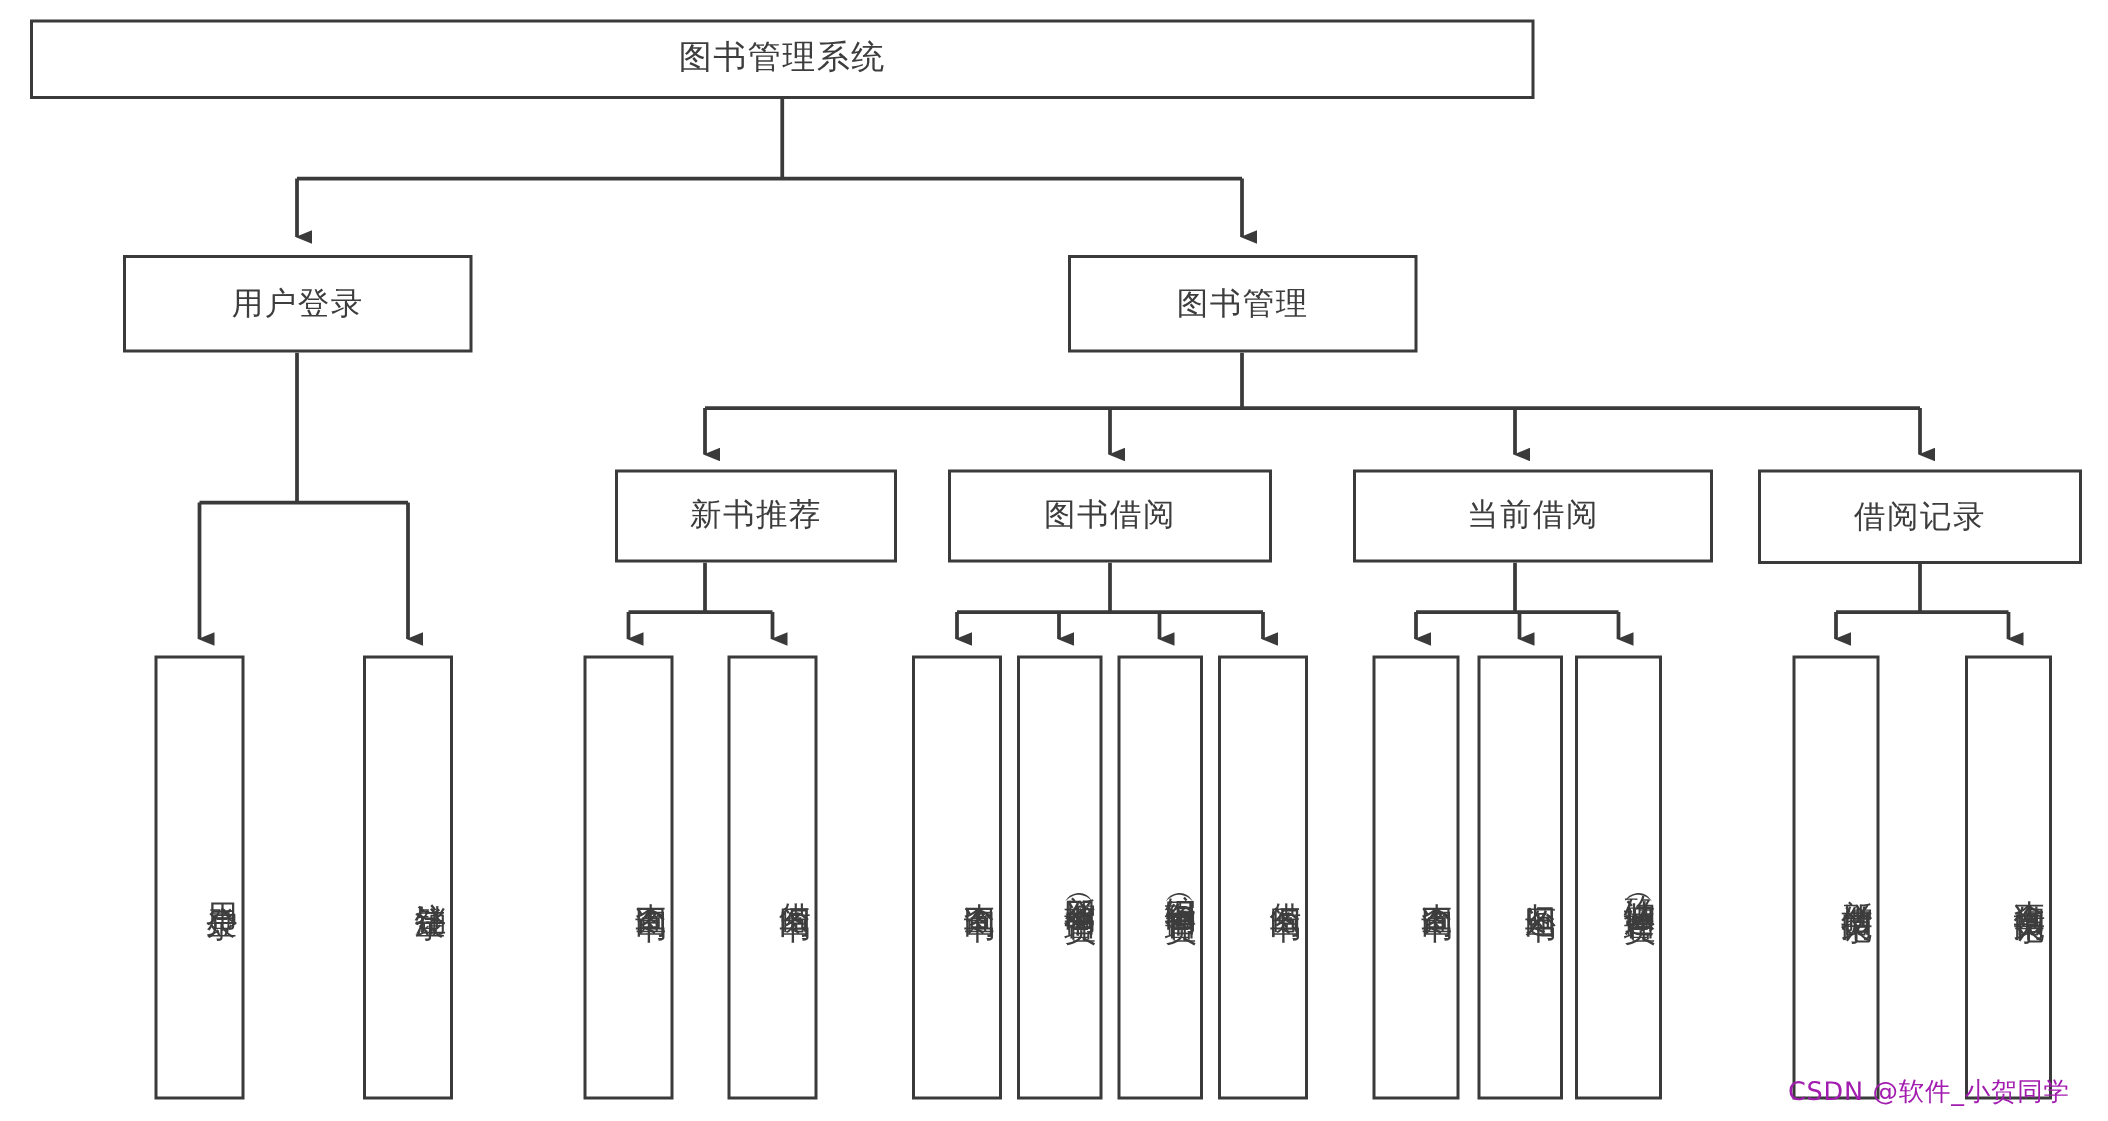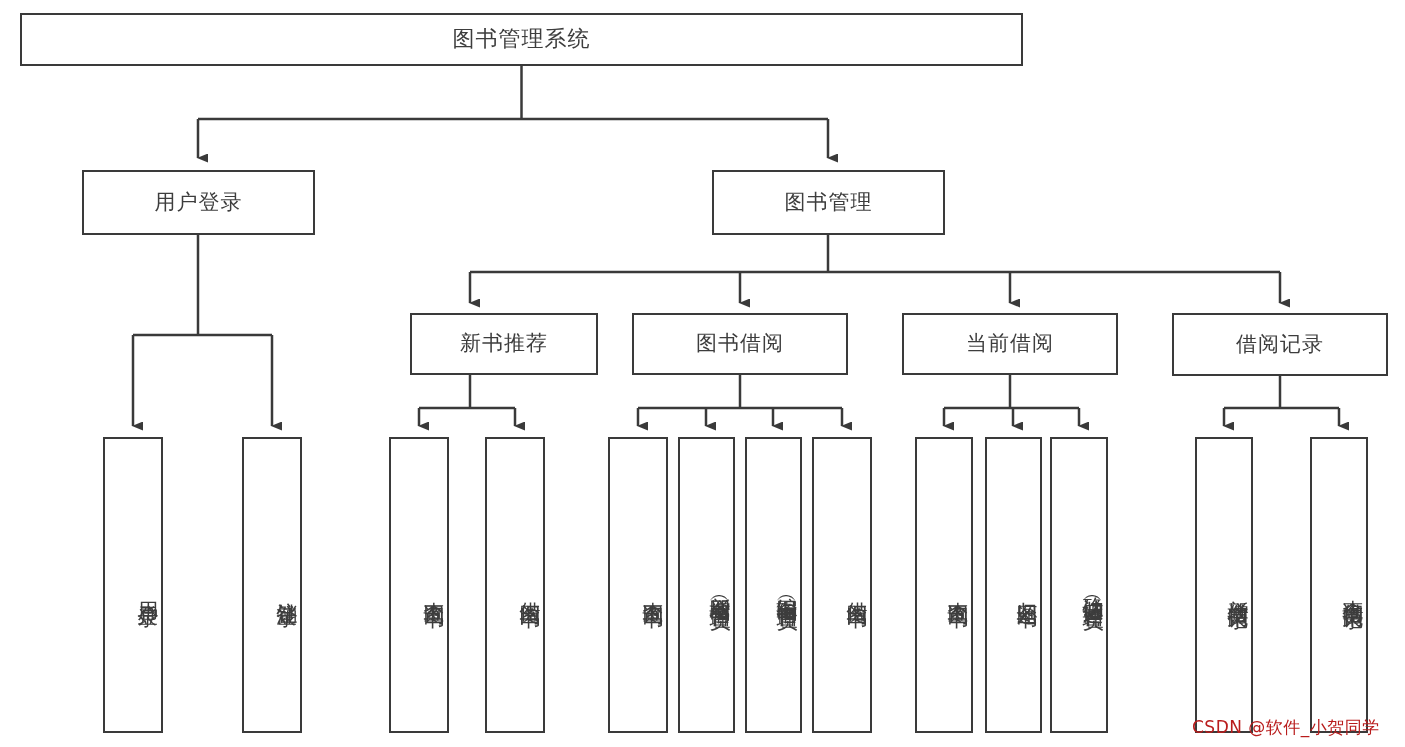--- a/index.html
+++ b/index.html
@@ -59,21 +59,21 @@
     stroke: #3a3a3a;
     stroke-width: 2.5;
     fill: none;
   }
   .arrowhead {
     fill: #3a3a3a;
   }
   .watermark {
     position: absolute;
     font-size: 17px;
-    color: #b91c1c;
+    color: #a21caf;
     white-space: nowrap;
     letter-spacing: 0.5px;
   }
 </style>
 </head>
 <body>
 
 <div id="canvas">
 
   <svg class="wires" viewBox="0 0 1405 747">
@@ -127,21 +127,21 @@
   <div class="node node-h node-title" style="left:20px; top:13px; width:1003px; height:53px;">图书管理系统</div>
 
   <div class="node node-h" style="left:82px; top:170px; width:233px; height:65px;">用户登录</div>
 
   <div class="node node-h" style="left:712px; top:170px; width:233px; height:65px;">图书管理</div>
 
   <div class="node node-h" style="left:362px; top:313px; width:188px; height:62px;margin-left:48px;">新书推荐</div>
 
   <div class="node node-h" style="left:632px; top:313px; width:216px; height:62px;text-align:center;">图书借阅</div>
 
-  <div class="node node-h" style="left:902px; top:313px; width:216px; height:62px;">当前借阅</div>
+  <div class="node node-h" style="left:902px; top:313px; width:240px; height:62px;">当前借阅</div>
 
   <div class="node node-h" style="left:1172px; top:313px; width:216px; height:63px;">借阅记录</div>
 
   <div class="node node-v" style="left:103px; top:437px; width:60px; height:296px;">用户登录</div>
 
   <div class="node node-v" style="left:242px; top:437px; width:60px; height:296px;">注销登录</div>
 
   <div class="node node-v" style="left:389px; top:437px; width:60px; height:296px;">查询图书</div>
 
   <div class="node node-v" style="left:485px; top:437px; width:60px; height:296px;">借阅图书</div>

